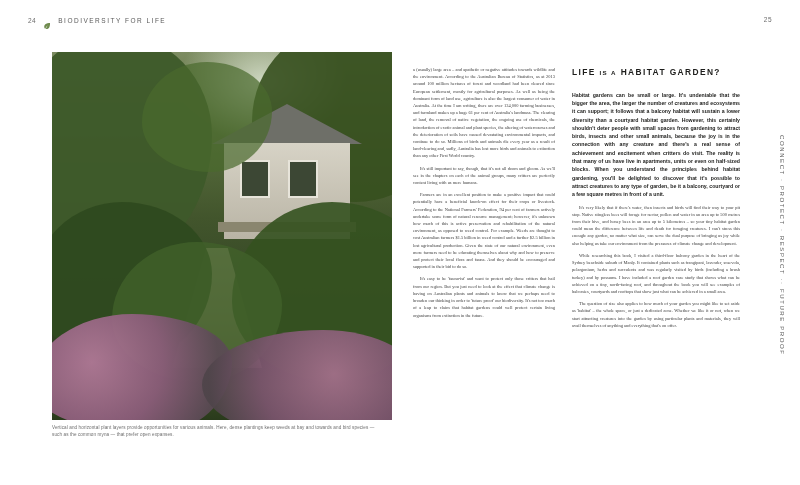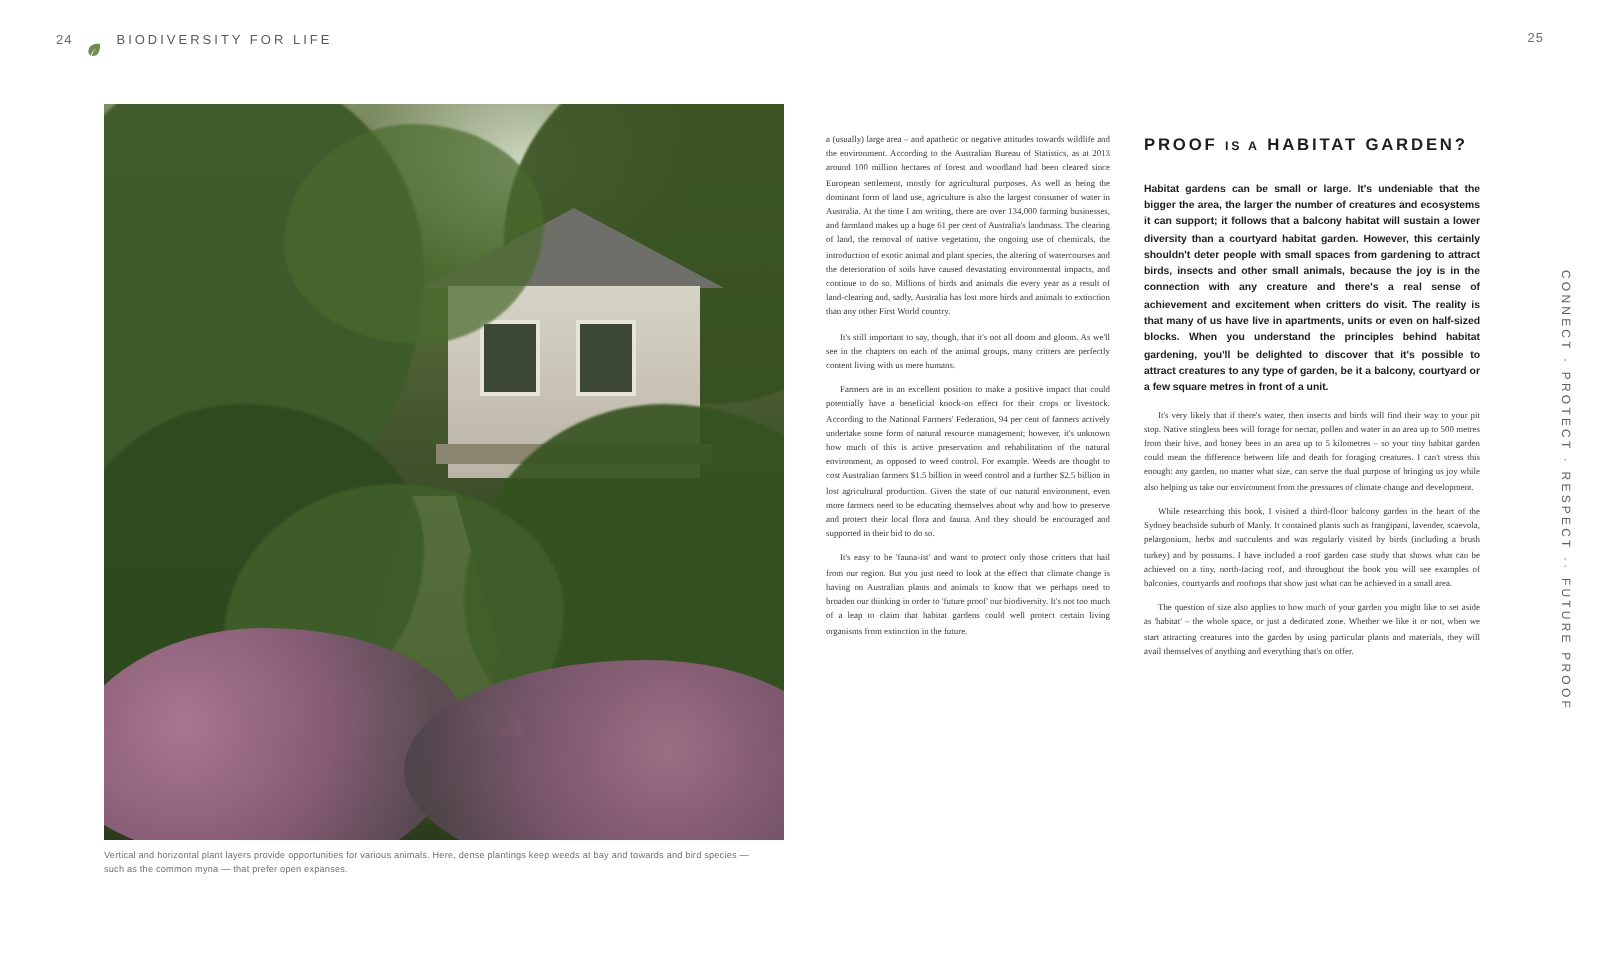--- a/index.html
+++ b/index.html
@@ -290,21 +290,21 @@
 
   <div class="col col-body1">
     <p>a (usually) large area – and apathetic or negative attitudes towards wildlife and the environment. According to the Australian Bureau of Statistics, as at 2013 around 100 million hectares of forest and woodland had been cleared since European settlement, mostly for agricultural purposes. As well as being the dominant form of land use, agriculture is also the largest consumer of water in Australia. At the time I am writing, there are over 134,000 farming businesses, and farmland makes up a huge 61 per cent of Australia's landmass. The clearing of land, the removal of native vegetation, the ongoing use of chemicals, the introduction of exotic animal and plant species, the altering of watercourses and the deterioration of soils have caused devastating environmental impacts, and continue to do so. Millions of birds and animals die every year as a result of land-clearing and, sadly, Australia has lost more birds and animals to extinction than any other First World country.</p>
     <p class="indent">It's still important to say, though, that it's not all doom and gloom. As we'll see in the chapters on each of the animal groups, many critters are perfectly content living with us mere humans.</p>
     <p class="indent">Farmers are in an excellent position to make a positive impact that could potentially have a beneficial knock-on effect for their crops or livestock. According to the National Farmers' Federation, 94 per cent of farmers actively undertake some form of natural resource management; however, it's unknown how much of this is active preservation and rehabilitation of the natural environment, as opposed to weed control. For example. Weeds are thought to cost Australian farmers $1.5 billion in weed control and a further $2.5 billion in lost agricultural production. Given the state of our natural environment, even more farmers need to be educating themselves about why and how to preserve and protect their local flora and fauna. And they should be encouraged and supported in their bid to do so.</p>
     <p class="indent">It's easy to be 'fauna-ist' and want to protect only those critters that hail from our region. But you just need to look at the effect that climate change is having on Australian plants and animals to know that we perhaps need to broaden our thinking in order to 'future proof' our biodiversity. It's not too much of a leap to claim that habitat gardens could well protect certain living organisms from extinction in the future.</p>
   </div>
 
   <div class="col col-right">
     <h2 class="heading">
-      <span>PROOF</span>
+      <span>LIFE</span>
       <span class="sc">IS A</span>
       <span>HABITAT GARDEN?</span>
     </h2>
     <p class="standfirst">Habitat gardens can be small or large. It's undeniable that the bigger the area, the larger the number of creatures and ecosystems it can support; it follows that a balcony habitat will sustain a lower diversity than a courtyard habitat garden. However, this certainly shouldn't deter people with small spaces from gardening to attract birds, insects and other small animals, because the joy is in the connection with any creature and there's a real sense of achievement and excitement when critters do visit. The reality is that many of us have live in apartments, units or even on half-sized blocks. When you understand the principles behind habitat gardening, you'll be delighted to discover that it's possible to attract creatures to any type of garden, be it a balcony, courtyard or a few square metres in front of a unit.</p>
     <p class="indent">It's very likely that if there's water, then insects and birds will find their way to your pit stop. Native stingless bees will forage for nectar, pollen and water in an area up to 500 metres from their hive, and honey bees in an area up to 5 kilometres – so your tiny habitat garden could mean the difference between life and death for foraging creatures. I can't stress this enough: any garden, no matter what size, can serve the dual purpose of bringing us joy while also helping us take our environment from the pressures of climate change and development.</p>
     <p class="indent">While researching this book, I visited a third-floor balcony garden in the heart of the Sydney beachside suburb of Manly. It contained plants such as frangipani, lavender, scaevola, pelargonium, herbs and succulents and was regularly visited by birds (including a brush turkey) and by possums. I have included a roof garden case study that shows what can be achieved on a tiny, north-facing roof, and throughout the book you will see examples of balconies, courtyards and rooftops that show just what can be achieved in a small area.</p>
     <p class="indent">The question of size also applies to how much of your garden you might like to set aside as 'habitat' – the whole space, or just a dedicated zone. Whether we like it or not, when we start attracting creatures into the garden by using particular plants and materials, they will avail themselves of anything and everything that's on offer.</p>
   </div>
 
 </div>

